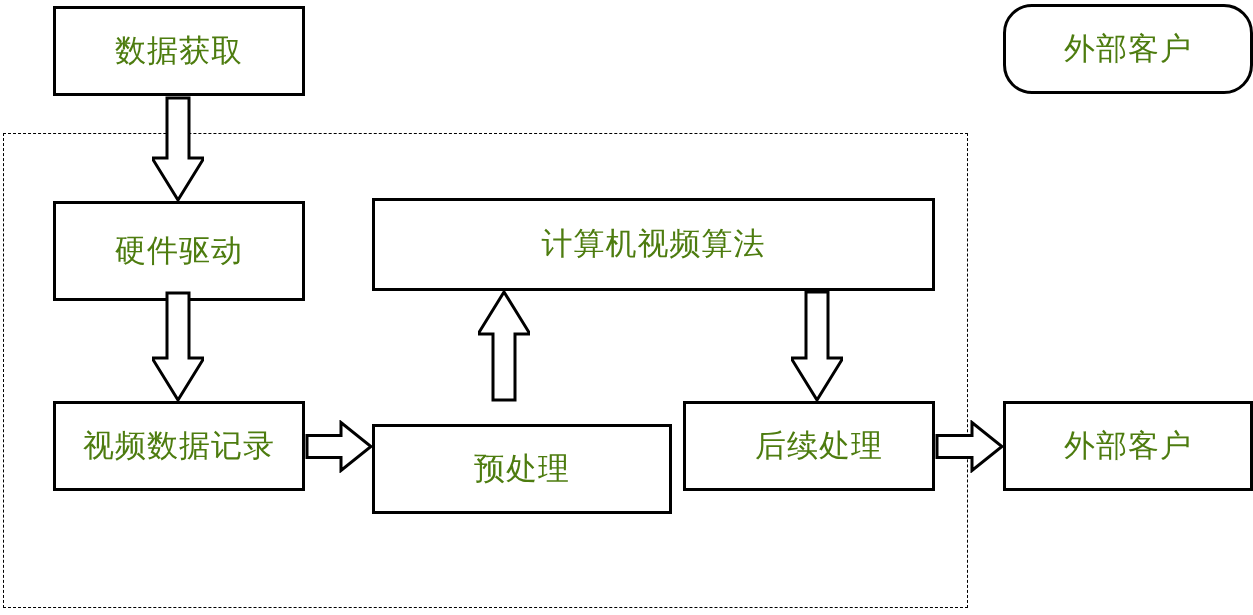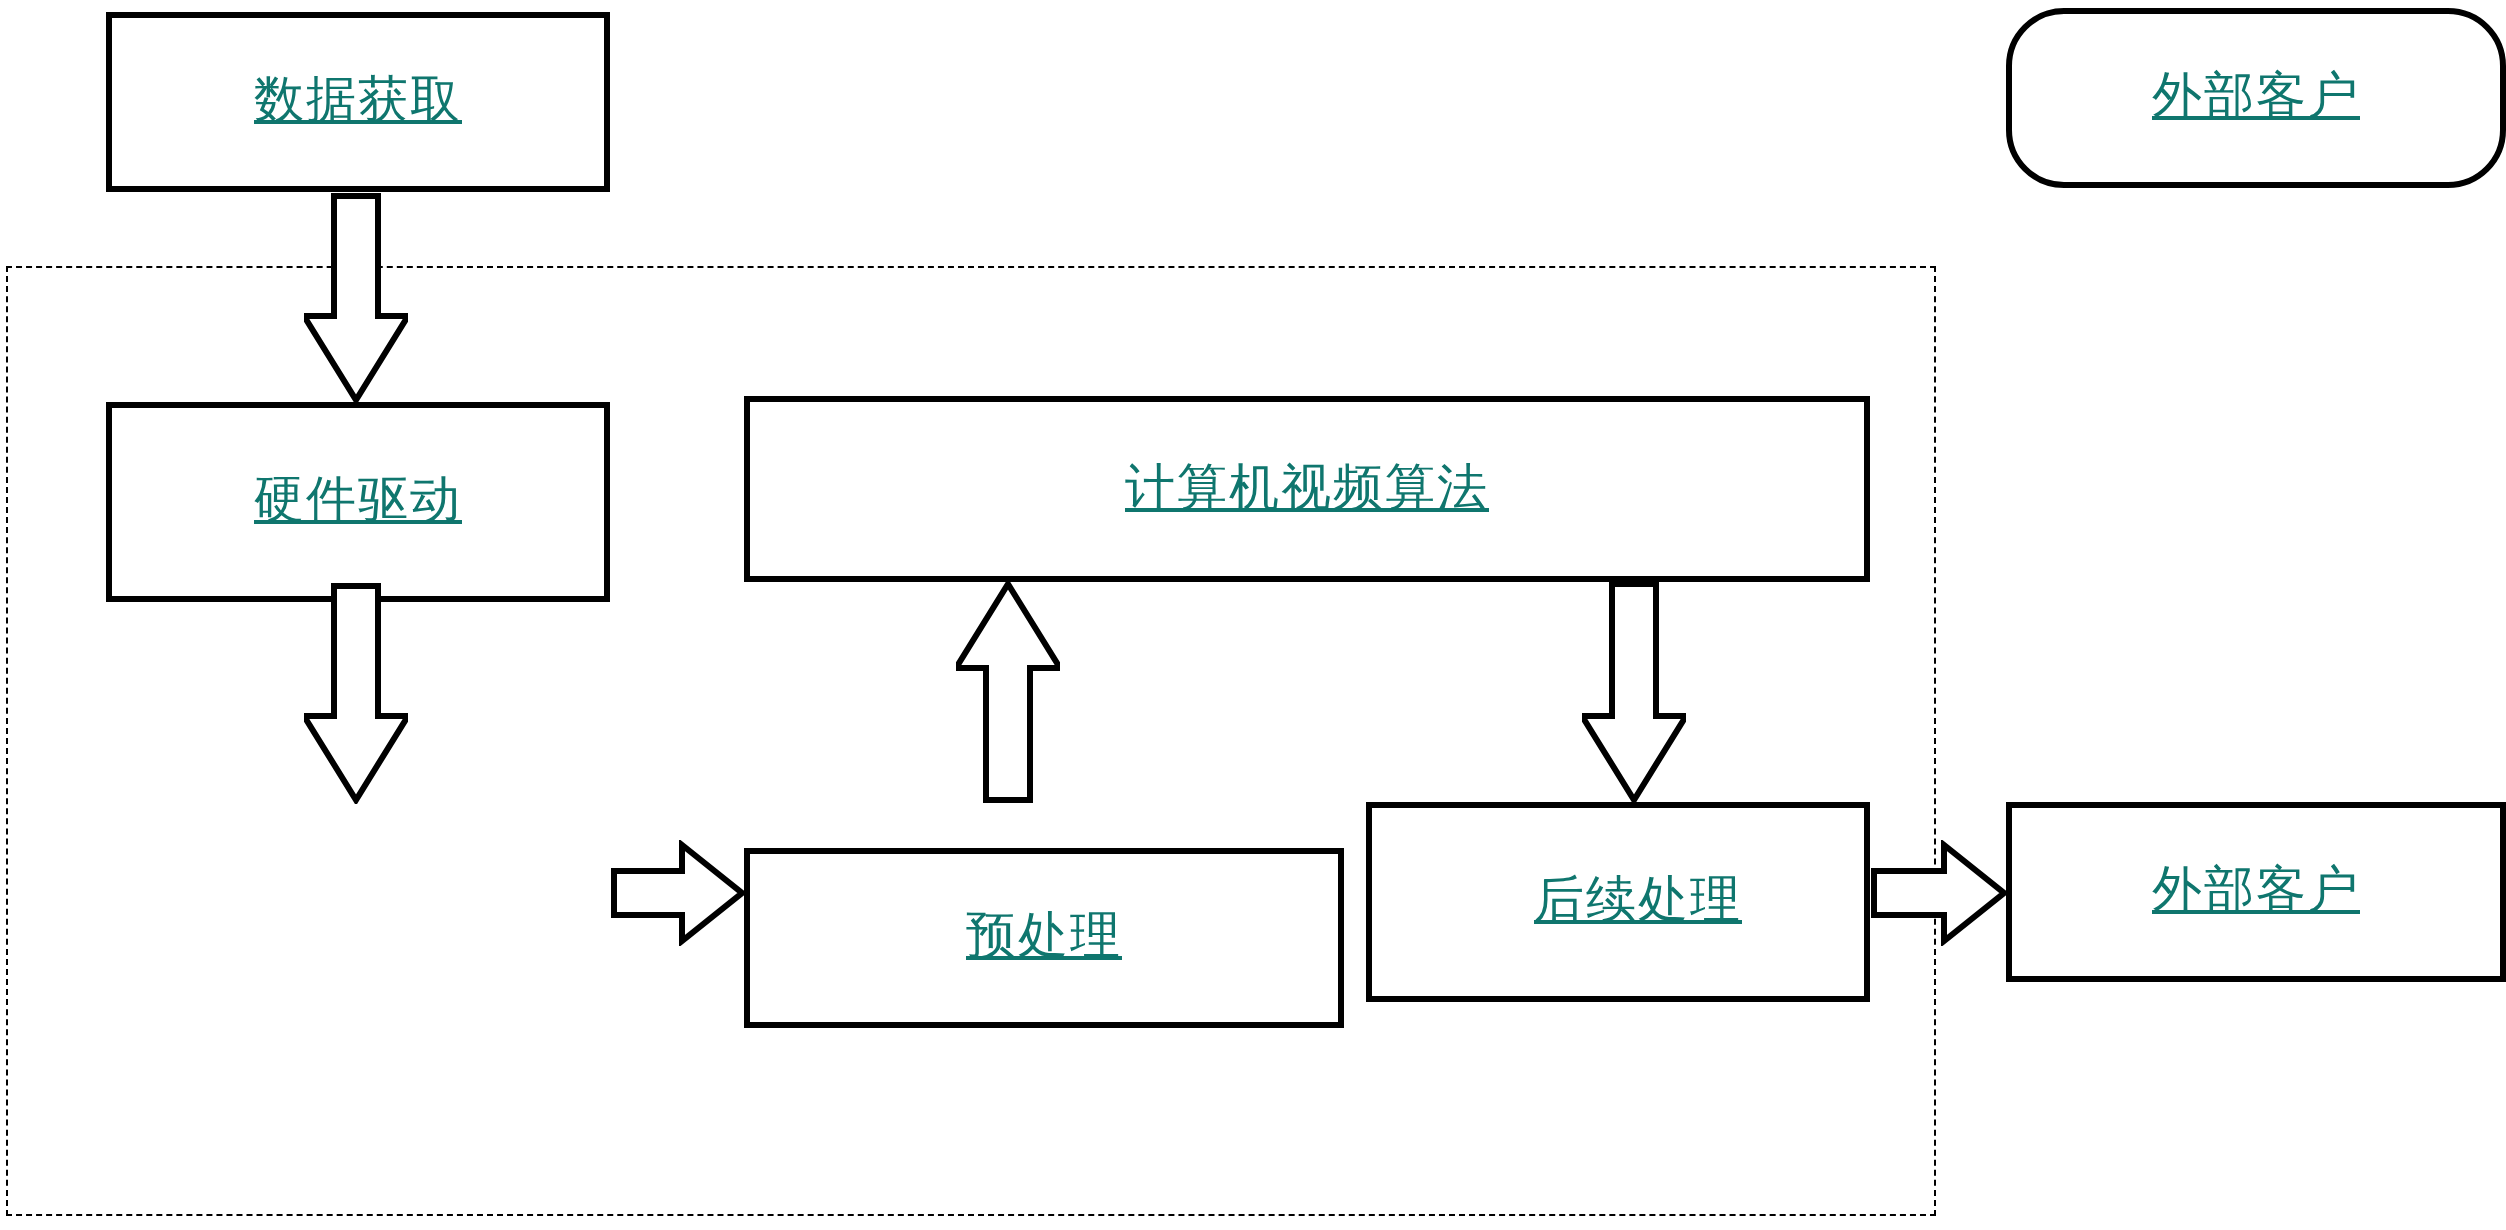--- a/index.html
+++ b/index.html
@@ -22,27 +22,26 @@
     position:absolute;
     box-sizing:border-box;
     border:3px solid #000000;
     background:#ffffff;
     display:flex;
     align-items:center;
     justify-content:center;
     text-align:center;
   }
   .box .label{
-    font-size:25px;
+    font-size:31px;
     line-height:1.1;
-    color:#0f766e;
+    color:#4d7c0f;
     letter-spacing:1px;
     white-space:nowrap;
     font-weight:400;
-    text-decoration:underline;
   }
   
   .arrow{
     position:absolute;
     pointer-events:none;
   }
   .arrow svg{display:block;width:100%;height:100%;}
   .arrow svg polygon{
     fill:#ffffff;
     stroke:#000000;
@@ -66,26 +65,29 @@
   </div>
 
   <div class="box" id="node-hardware-driver" style="left: 53px; top: 201px; width: 252px; height: 100px;">
     <span class="label">硬件驱动</span>
   </div>
 
   <div class="box" id="node-computer-video-algorithm" style="left: 372px; top: 198px; width: 563px; height: 93px;">
     <span class="label">计算机视频算法</span>
   </div>
 
+  <div class="box" id="node-video-data-record" style="left: 53px; top: 401px; width: 252px; height: 90px;">
+    <span class="label">视频数据记录</span>
+  </div>
 
   <div class="box" id="node-preprocessing" style="left: 372px; top: 424px; width: 300px; height: 90px;">
     <span class="label">预处理</span>
   </div>
 
-  <div class="box" id="node-post-processing" style="left: 683px; top: 401px; width: 252px; height: 100px; padding-left: 20px;">
+  <div class="box" id="node-post-processing" style="left: 683px; top: 401px; width: 252px; height: 90px; padding-left: 20px;">
     <span class="label">后续处理</span>
   </div>
 
   <div class="box" id="node-compute-interface" style="left: 1003px; top: 401px; width: 250px; height: 90px;">
     <span class="label">外部客户</span>
   </div>
 
   <div class="arrow" id="edge-0" style="left: 152px; top: 96px; width: 52px; height: 106px;">
       <svg viewBox="0 0 52 106" preserveAspectRatio="none">
         <polygon points="15.0,2.0 37.0,2.0 37.0,62.0 52.0,62.0 26.0,104.0 0.0,62.0 15.0,62.0"></polygon>

